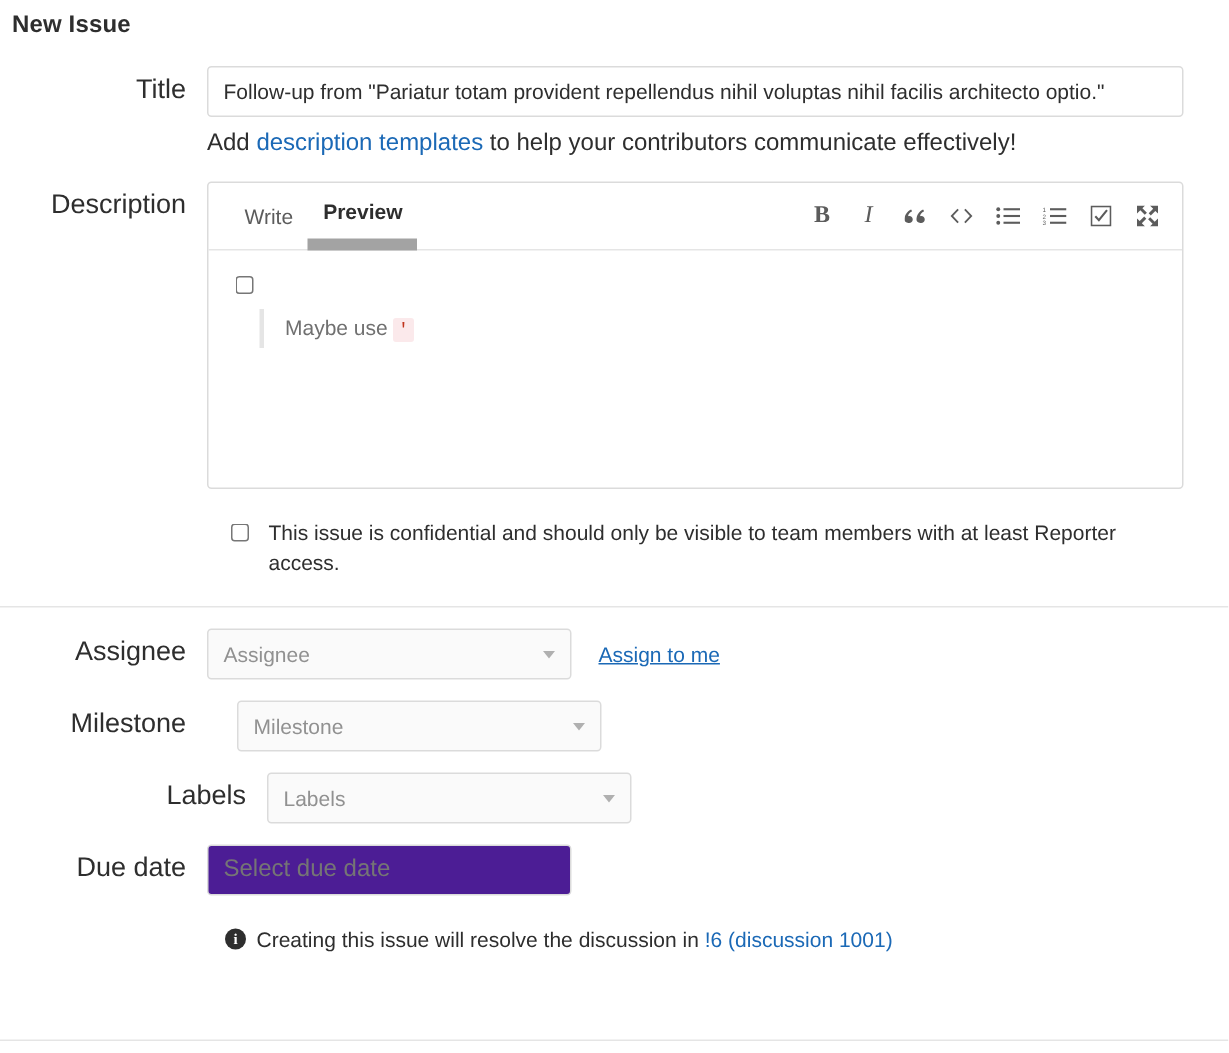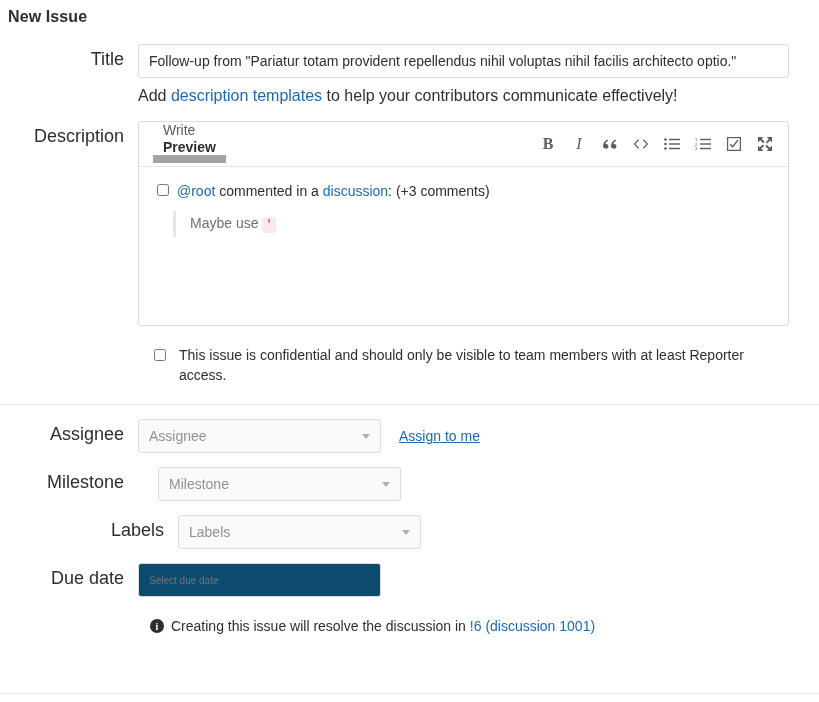--- a/index.html
+++ b/index.html
@@ -84,21 +84,20 @@
     justify-content: space-between;
     border-bottom: 1px solid #e5e5e5;
     height: 45px;
     padding: 0 14px 0 0;
     box-sizing: border-box;
   }
   .tabs {
     display: flex;
     height: 100%;
     margin-left: 14px;
-    flex-direction: column;
   }
   .tab {
     display: flex;
     align-items: center;
     padding: 0 10px;
     font-size: 14px;
     color: #5c5c5c;
     cursor: pointer;
     border-bottom: 2px solid transparent;
     margin-bottom: -1px;
@@ -214,24 +213,24 @@
     border-left: 4px solid transparent;
     border-right: 4px solid transparent;
     border-top: 5px solid #b0b0b0;
   }
   .date-input {
     width: 243px;
     height: 34px;
     box-sizing: border-box;
     border: 1px solid #dbdbdb;
     border-radius: 3px;
-    background: #0c4a6e;
+    background: #4c1d95;
     padding: 0 10px;
     font-family: "Liberation Sans", sans-serif;
-    font-size: 10px;
+    font-size: 16px;
     color: #919191;
     outline: none;
   }
   .assign-link {
     margin-left: 18px;
     font-size: 14px;
     line-height: 34px;
     color: #1b69b6;
     cursor: pointer;
   }
@@ -336,23 +335,20 @@
             <div class="tb-btn">
               <svg width="14" height="14" viewBox="0 0 14 14" aria-hidden="true">
                 <path d="M0 0h5.4L3.6 1.8l3 3L5.2 6.2l-3-3L0 5.4V0zm14 14H8.6l1.8-1.8-3-3 1.4-1.4 3 3L14 8.6V14zM14 0v5.4l-1.8-1.8-3 3L7.8 5.2l3-3L8.6 0H14zM0 14V8.6l1.8 1.8 3-3 1.4 1.4-3 3L5.4 14H0z" fill="#5c5c5c"></path>
               </svg>
             </div>
           </div>
         </div>
         <div class="editor-body">
           <div class="task-line">
             <input class="task-checkbox" type="checkbox" style="">
-            <div>
-              <a class="link" href="#">@root</a><span> commented in a </span><a class="link" href="#">discussion</a><span>: (+3 comments)</span>
-            </div>
           </div>
           <div class="blockquote">
             <span>Maybe use </span><span class="code-inline">'</span>
           </div>
         </div>
       </div>
     </div>
   </div>
 
   <div class="confidential-row">

